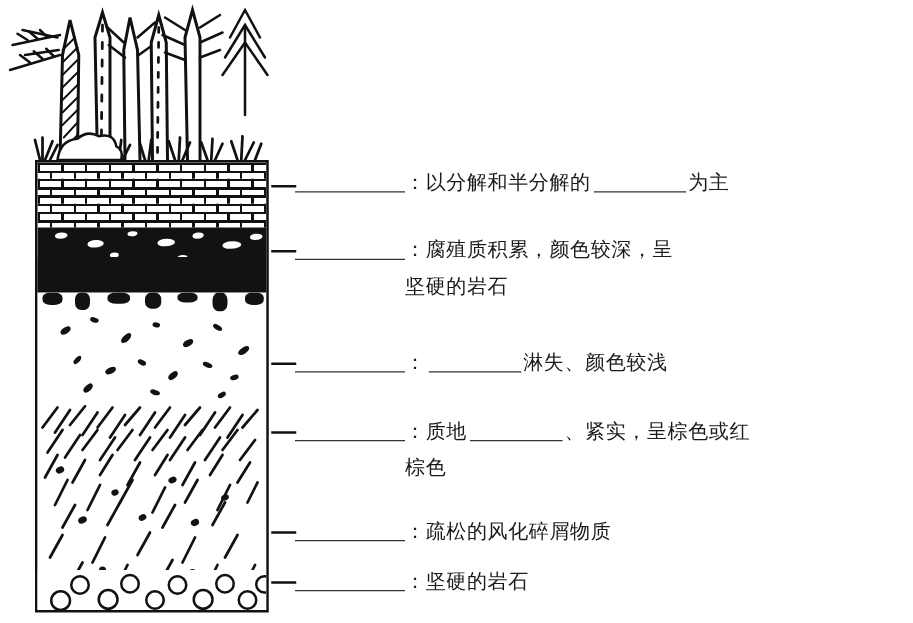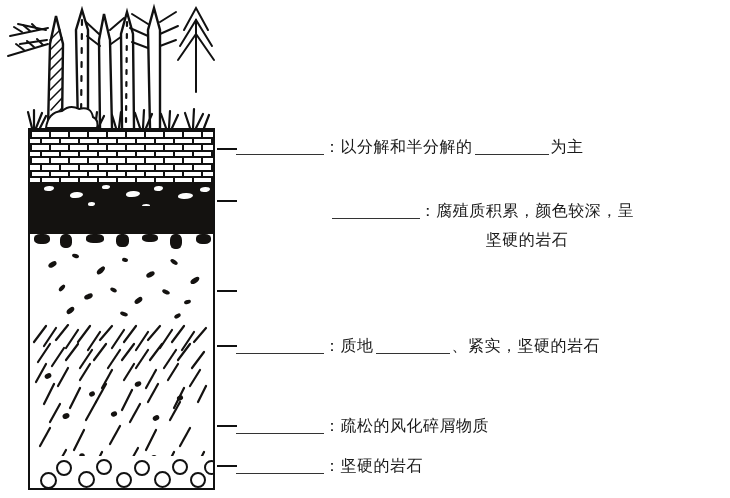--- a/index.html
+++ b/index.html
@@ -366,26 +366,30 @@
   <div class="leader" style="left:217px;top:200px;width:20px;"></div>
   <div class="leader" style="left:217px;top:290px;width:20px;"></div>
   <div class="leader" style="left:217px;top:345px;width:20px;"></div>
   <div class="leader" style="left:217px;top:425px;width:20px;"></div>
   <div class="leader" style="left:217px;top:465px;width:20px;"></div>
 
   <div class="labels">
     <div class="row" style="top:4px;">
         <span class="rowline"><span class="blank blank-lead"></span><span>：以分解和半分解的</span><span class="blank blank-in"></span><span>为主</span></span>
       </div>
-    <div class="row" style="top:68px;text-align:center;">
+    <div class="row" style="top:58px;">
         <span class="rowline"><span class="blank blank-lead"></span><span>：腐殖质积累，颜色较深，呈</span></span>
         <span class="rowline"><span class="indent"></span><span>坚硬的岩石</span></span>
       </div>
+    <div class="row" style="top:148px;">
+        <span class="rowline"><span class="blank blank-lead"></span><span>：</span><span class="blank blank-in"></span><span>淋失、颜色较浅</span></span>
+      </div>
     <div class="row" style="top:203px;">
-        <span class="rowline"><span class="blank blank-lead"></span><span>：质地</span><span class="blank blank-in"></span><span>、紧实，坚硬的岩石</span></span>
+        <span class="rowline"><span class="blank blank-lead"></span><span>：质地</span><span class="blank blank-in"></span><span>、紧实，呈棕色或红</span></span>
+        <span class="rowline"><span class="indent"></span><span>棕色</span></span>
       </div>
     <div class="row" style="top:283px;font-family:Liberation Serif, serif;">
         <span class="rowline"><span class="blank blank-lead"></span><span>：疏松的风化碎屑物质</span></span>
       </div>
     <div class="row" style="top:323px;">
         <span class="rowline"><span class="blank blank-lead"></span><span>：坚硬的岩石</span></span>
       </div>
   </div>
 
 </div>

